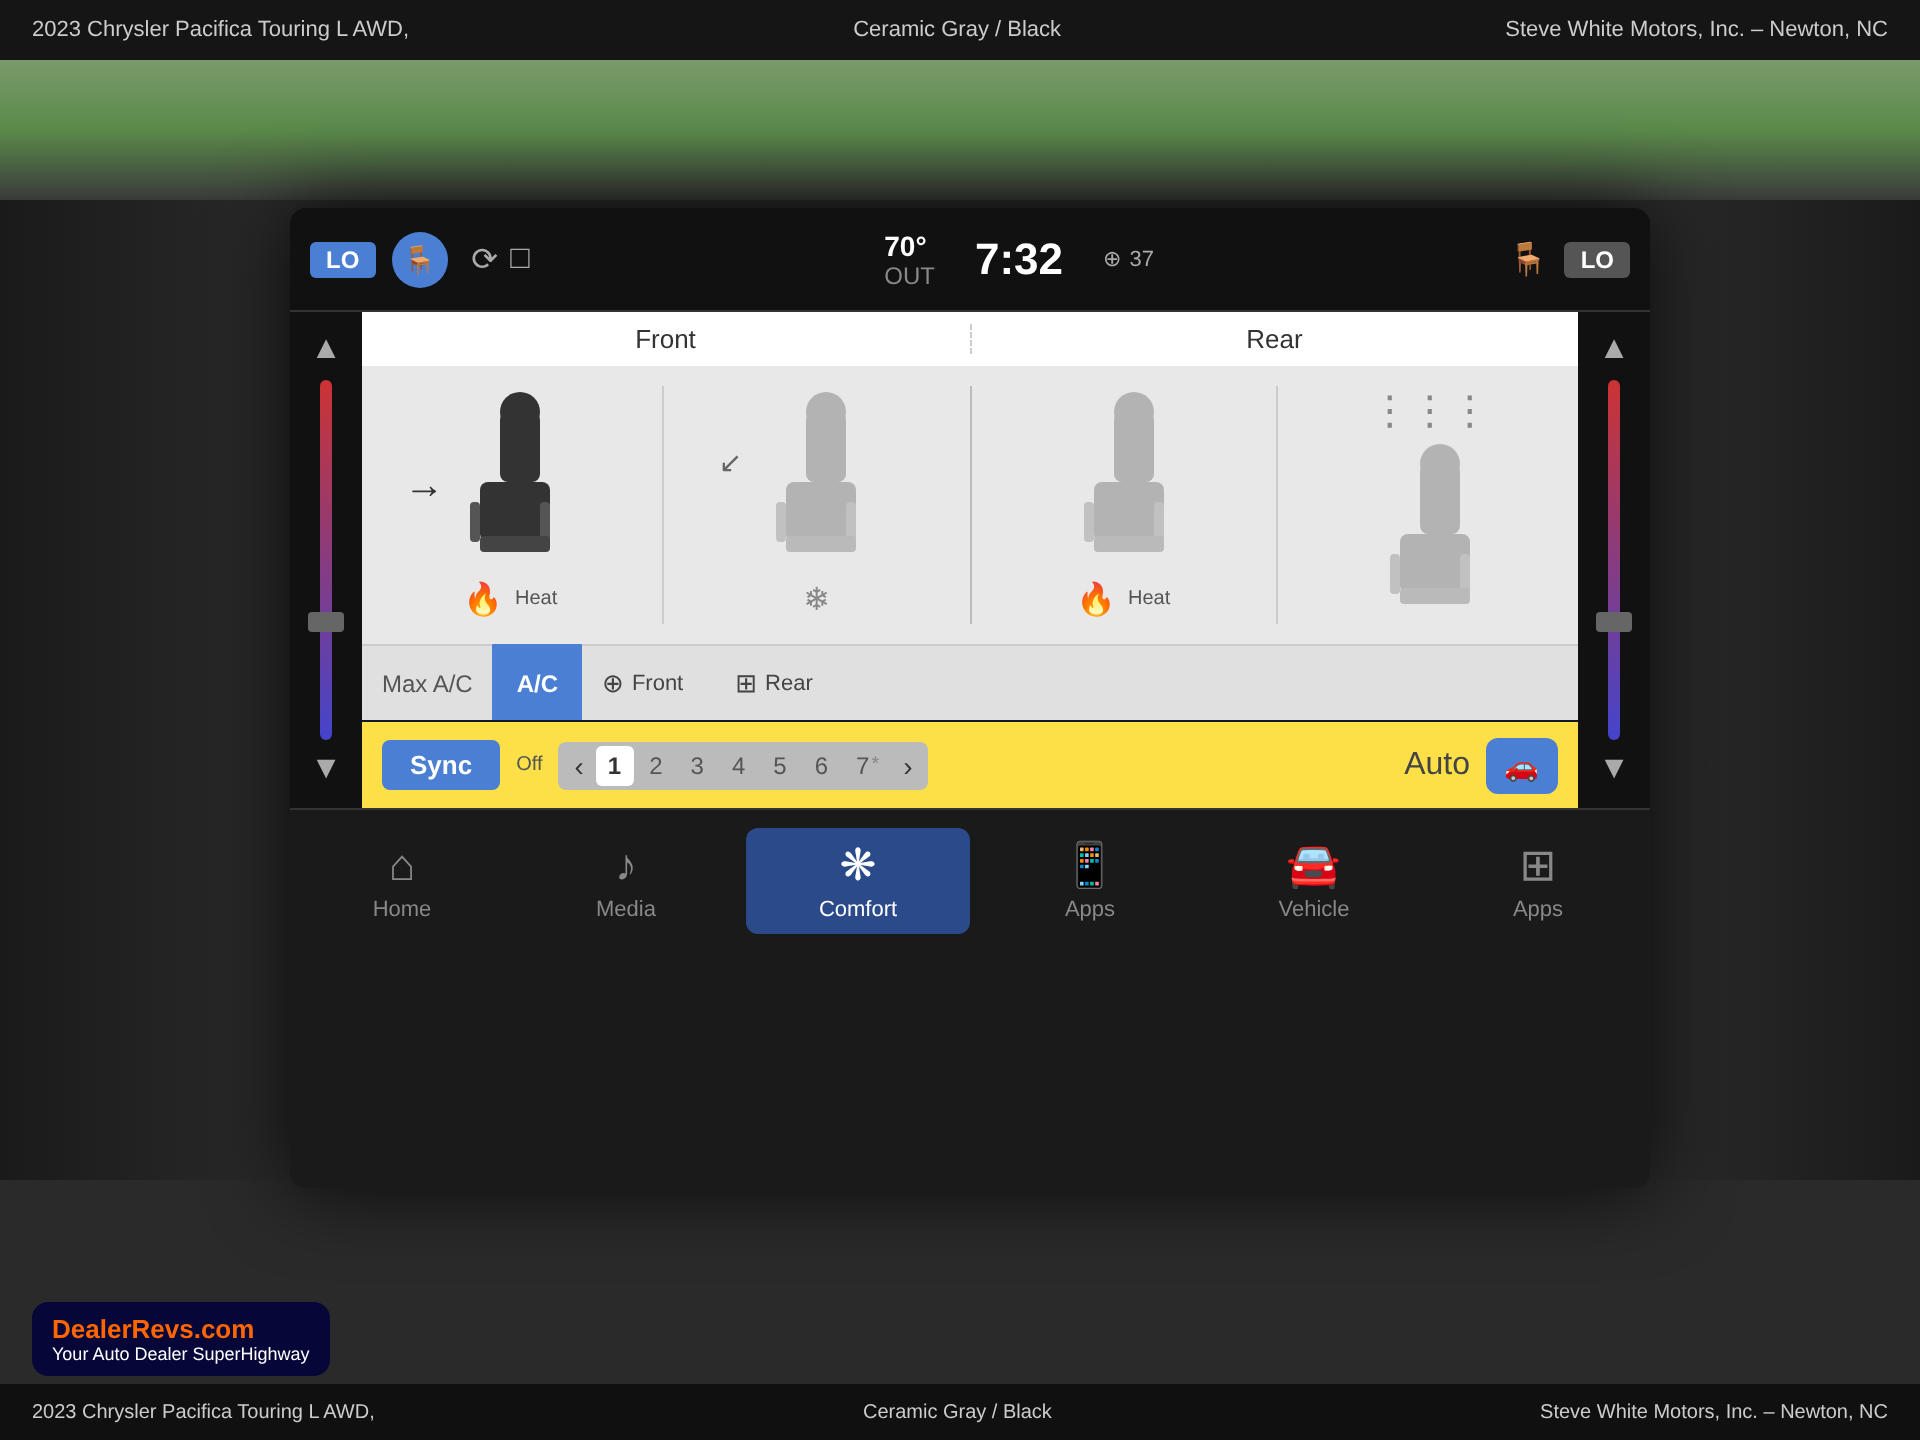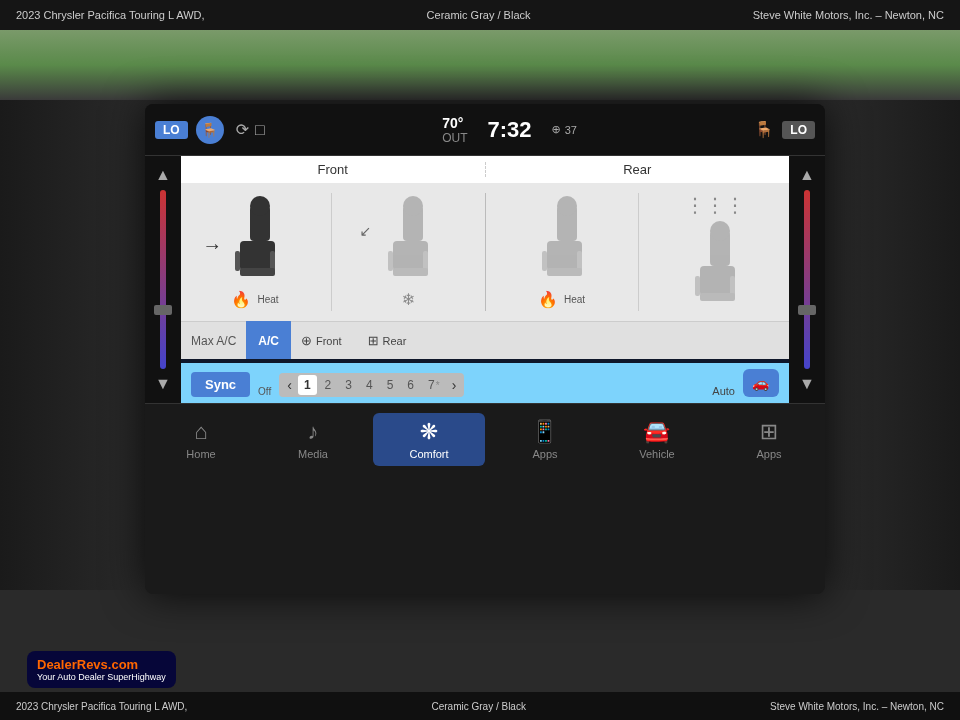--- a/index.html
+++ b/index.html
@@ -42,21 +42,21 @@
     }
     .watermark-bar-bottom span {
       color: #ccc;
       font-size: 10px;
     }
 
     
     .dealer-watermark {
       position: absolute;
       bottom: 32px;
-      left: 27px;
+      left: 16px;
       background: rgba(0,0,60,0.85);
       border-radius: 8px;
       padding: 6px 10px;
       z-index: 20;
     }
     .dealer-watermark .dealer-name {
       color: #ff6600;
       font-size: 13px;
       font-weight: bold;
     }
@@ -327,27 +327,27 @@
       gap: 4px;
       font-size: 11px;
       color: #444;
     }
     .front-rear-icon {
       font-size: 13px;
     }
 
     
     .action-row {
-      background: #7dd3fc;
+      background: #fde047;
       padding: 6px 10px;
       display: flex;
-      align-items: flex-end;
+      align-items: center;
       gap: 8px;
       height: 44px;
-      border-top: 4px solid #0f172a;
+      border-top: 1px solid #0f172a;
     }
     .sync-btn {
       background: #4a7fd4;
       color: #fff;
       border: none;
       border-radius: 4px;
       padding: 5px 14px;
       font-size: 13px;
       font-weight: bold;
       cursor: pointer;
@@ -391,21 +391,21 @@
     }
     .fan-snowflake {
       color: #888;
       font-size: 10px;
     }
     .auto-btn {
       margin-left: auto;
       background: none;
       border: none;
       color: #444;
-      font-size: 11px;
+      font-size: 16px;
       cursor: pointer;
     }
     .defrost-btn {
       background: #4a7fd4;
       border: none;
       border-radius: 6px;
       width: 36px;
       height: 28px;
       display: flex;
       align-items: center;

